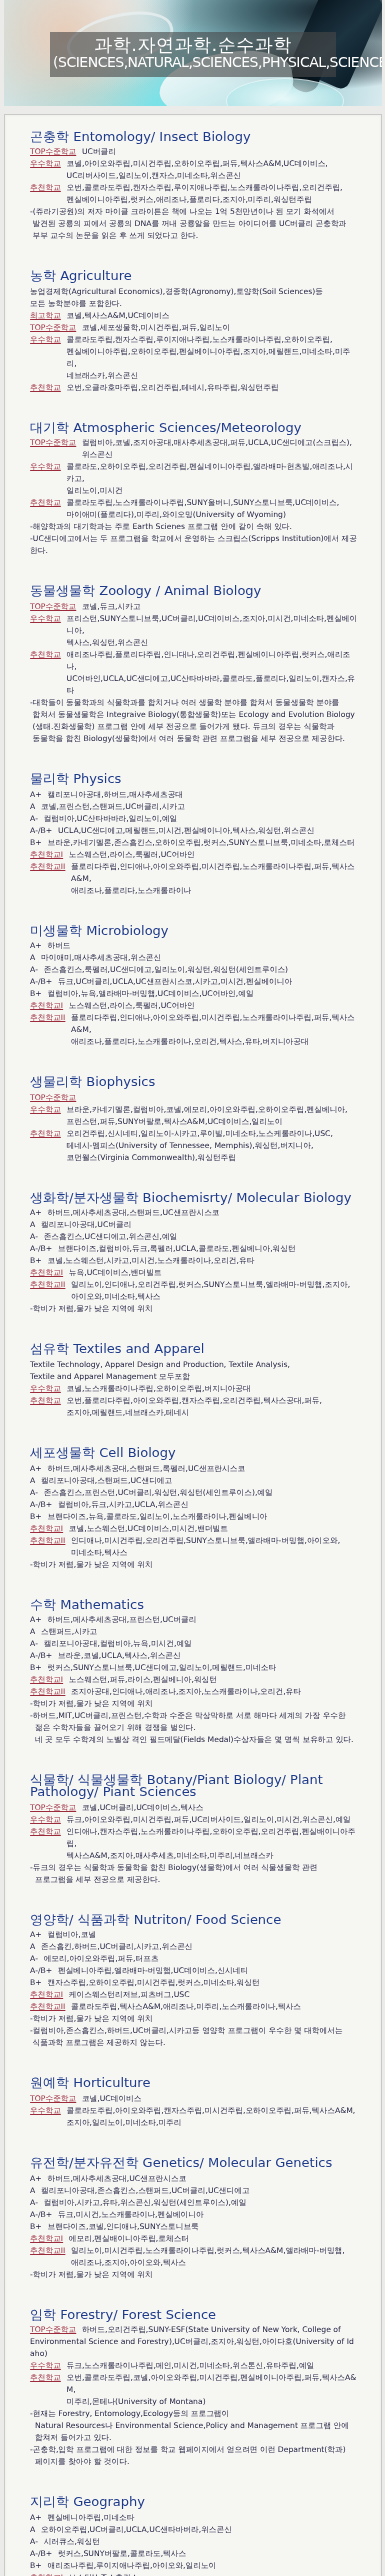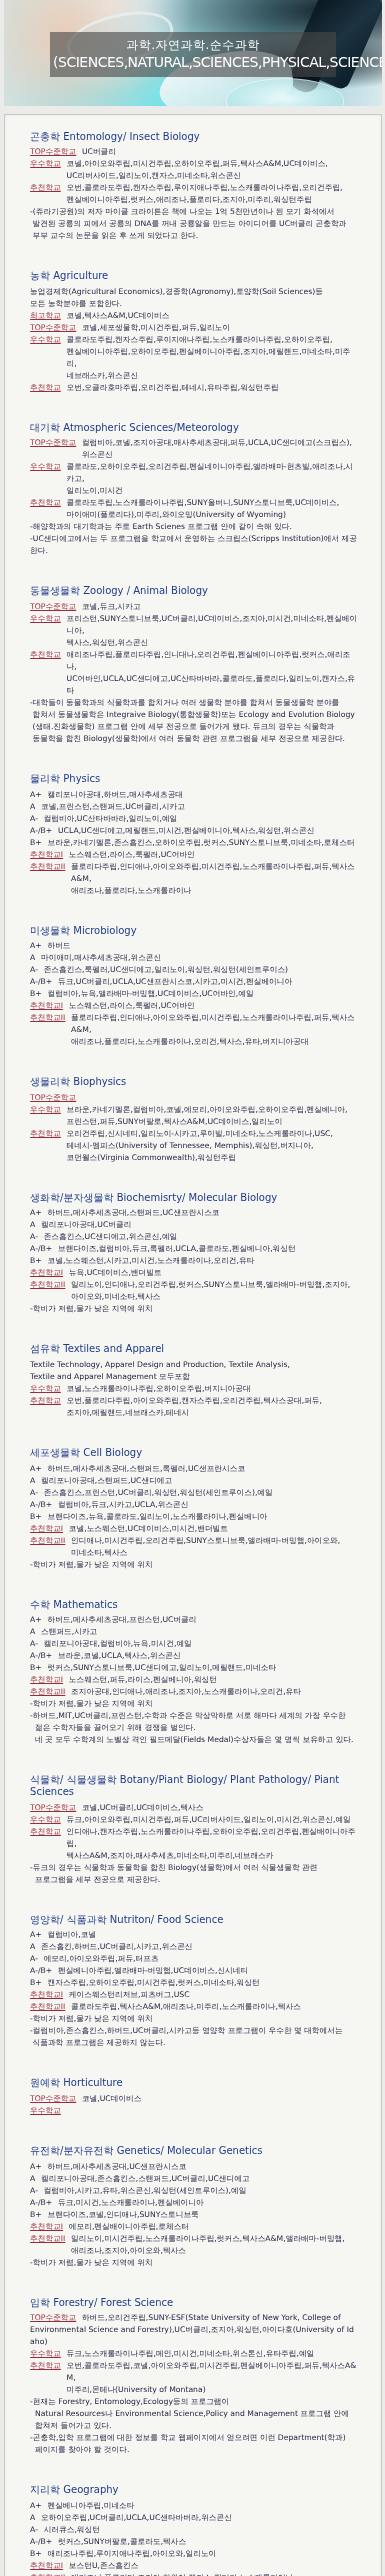--- a/index.html
+++ b/index.html
@@ -63,36 +63,36 @@
     background:radial-gradient(ellipse at 50% 45%,rgba(240,252,252,.9),rgba(170,230,233,.55) 70%,rgba(140,210,215,.2));
     border:1px solid rgba(255,255,255,.55);
     border-radius:50%;
   }
   .banner-overlay{
     position:absolute;left:50%;top:32px;transform:translateX(-50%);
     width:286px;padding:5.2px 3.1px 6.2px 3.1px;
     background:rgba(72,72,72,.62);
     text-align:center;color:#ffffff;
   }
-  .banner-title-ko{font-size:12px;line-height:16.5px;letter-spacing:0.5px;}
+  .banner-title-ko{font-size:18px;line-height:16.5px;letter-spacing:0.5px;}
   .banner-title-en{font-size:14px;line-height:17.5px;letter-spacing:-0.5px;white-space:nowrap;}
 
   
   .card{
     margin-top:8.2px;
     background:var(--card-bg);
     border:0.5px solid #c9c9c6;
     box-shadow:0 0 0 1.5px #f1f1ef inset;
     padding:15.5px 23px 24px 25px;
   }
   .section{margin:0 0 28px 0;}
   .section:last-child{margin-bottom:3.1px;}
   .section-title{
     margin:0 0 3.6px 0;
-    font-size:10px;
+    font-size:13px;
     font-weight:normal;
     color:var(--heading);
     line-height:12px;
   }
   .row{display:flex;align-items:flex-start;line-height:12px;font-size:7.7px;}
   .row-label{flex:none;margin-right:5.7px;white-space:pre;}
   .row-label.red{color:var(--category);text-decoration:underline;}
   .row-label.plain{color:var(--body);}
   .row-text{white-space:pre-wrap;word-break:break-all;}
 </style>
@@ -468,20 +468,22 @@
           </div>
         </section>
         <section class="section">
           <h2 class="section-title">원예학 Horticulture</h2>
           <div class="row">
             <span class="row-label red">TOP수준학교</span>
             <span class="row-text">코넬,UC데이비스</span>
           </div>
           <div class="row">
             <span class="row-label red">우수학교</span>
+            <span class="row-text">콜로라도주립,아이오와주립,캔자스주립,미시건주립,오하이오주립,퍼듀,텍사스A&amp;M,
+조지아,일리노이,미네소타,미주리</span>
           </div>
         </section>
         <section class="section">
           <h2 class="section-title">유전학/분자유전학 Genetics/ Molecular Genetics</h2>
           <div class="row">
             <span class="row-label plain">A+</span>
             <span class="row-text">하버드,메사추세츠공대,UC샌프란시스코</span>
           </div>
           <div class="row">
             <span class="row-label plain">A</span>

